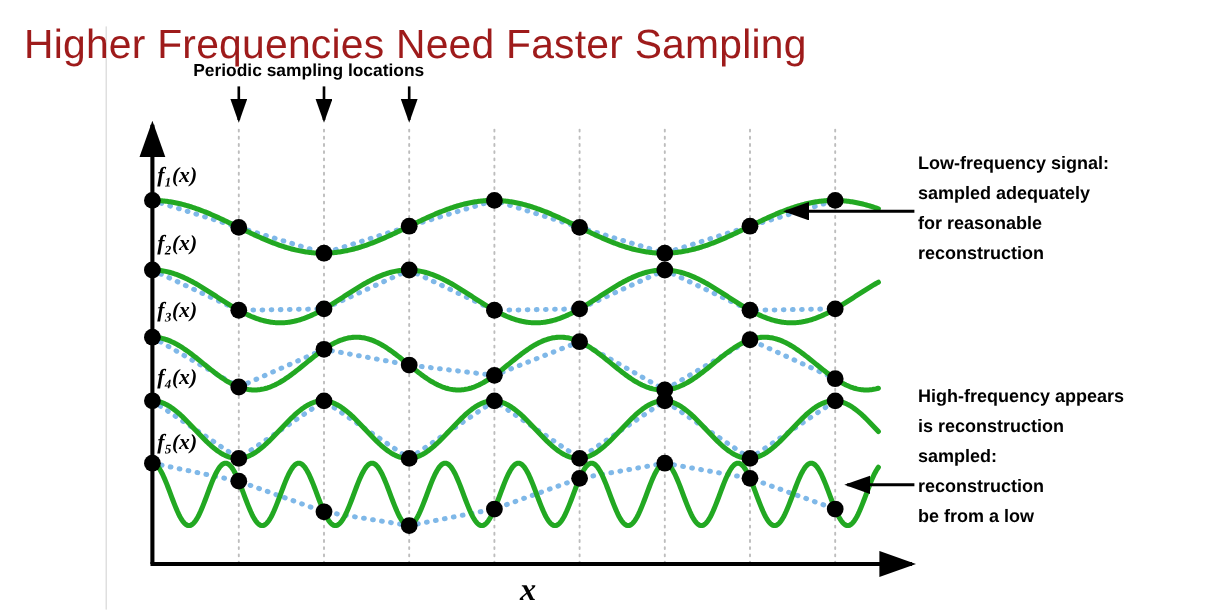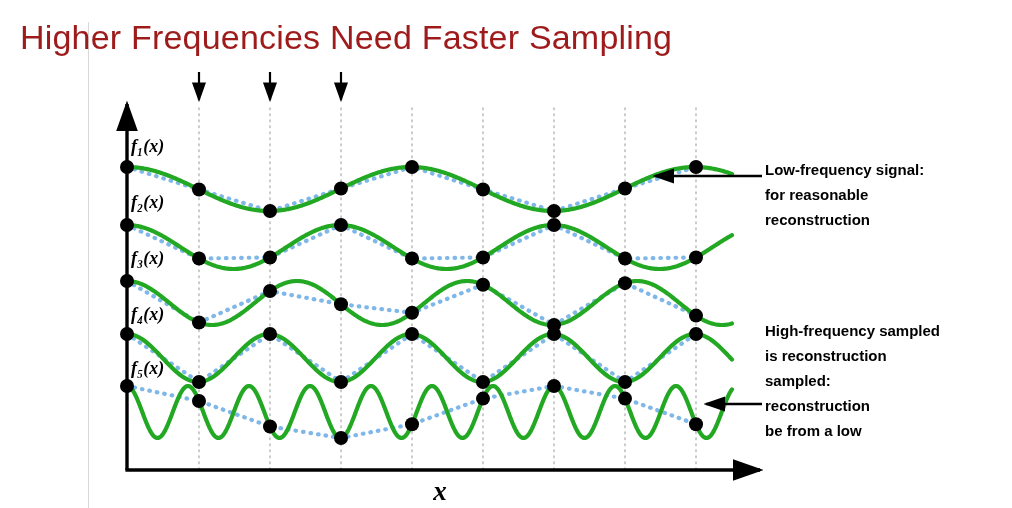--- a/index.html
+++ b/index.html
@@ -34,44 +34,46 @@
     white-space:nowrap;
   }
 
   
   .note{
     position:absolute;
     font-size:15px;font-weight:bold;color:#000;
     line-height:25px;
     width:200px;
   }
-  .note-low{left:765px;top:157px;}
+  .note-low{left:765px;top:124px;}
   .note-high{left:765px;top:318px;}
   .note div{white-space:nowrap;}
 
   svg{position:absolute;left:0;top:0;}
 </style>
 </head>
 <body>
 
 <div id="slide">
 
   <div class="slide-rule" style="background: rgb(216, 216, 216);"></div>
 
   <div class="title" style="color: rgb(158, 27, 27);">Higher Frequencies Need Faster Sampling</div>
 
+  <div class="sampling-caption">Periodic sampling locations</div>
 
   <div class="note note-low">
     <div>Low-frequency signal:</div>
+    <div>sampled adequately</div>
     <div>for reasonable</div>
     <div>reconstruction</div>
   </div>
 
   <div class="note note-high">
-    <div>High-frequency sampled</div>
+    <div>High-frequency appears</div>
     <div>is reconstruction</div>
     <div>sampled:</div>
     <div>reconstruction</div>
     <div>be from a low</div>
   </div>
 
   <svg id="figure" width="1012" height="508">
     <defs>
       <marker id="arrowhead" markerWidth="9" markerHeight="9" refX="8" refY="3.2" orient="auto" markerUnits="strokeWidth">
         <path d="M0,0 L9,3.2 L0,6.4 z" fill="#000"></path>

